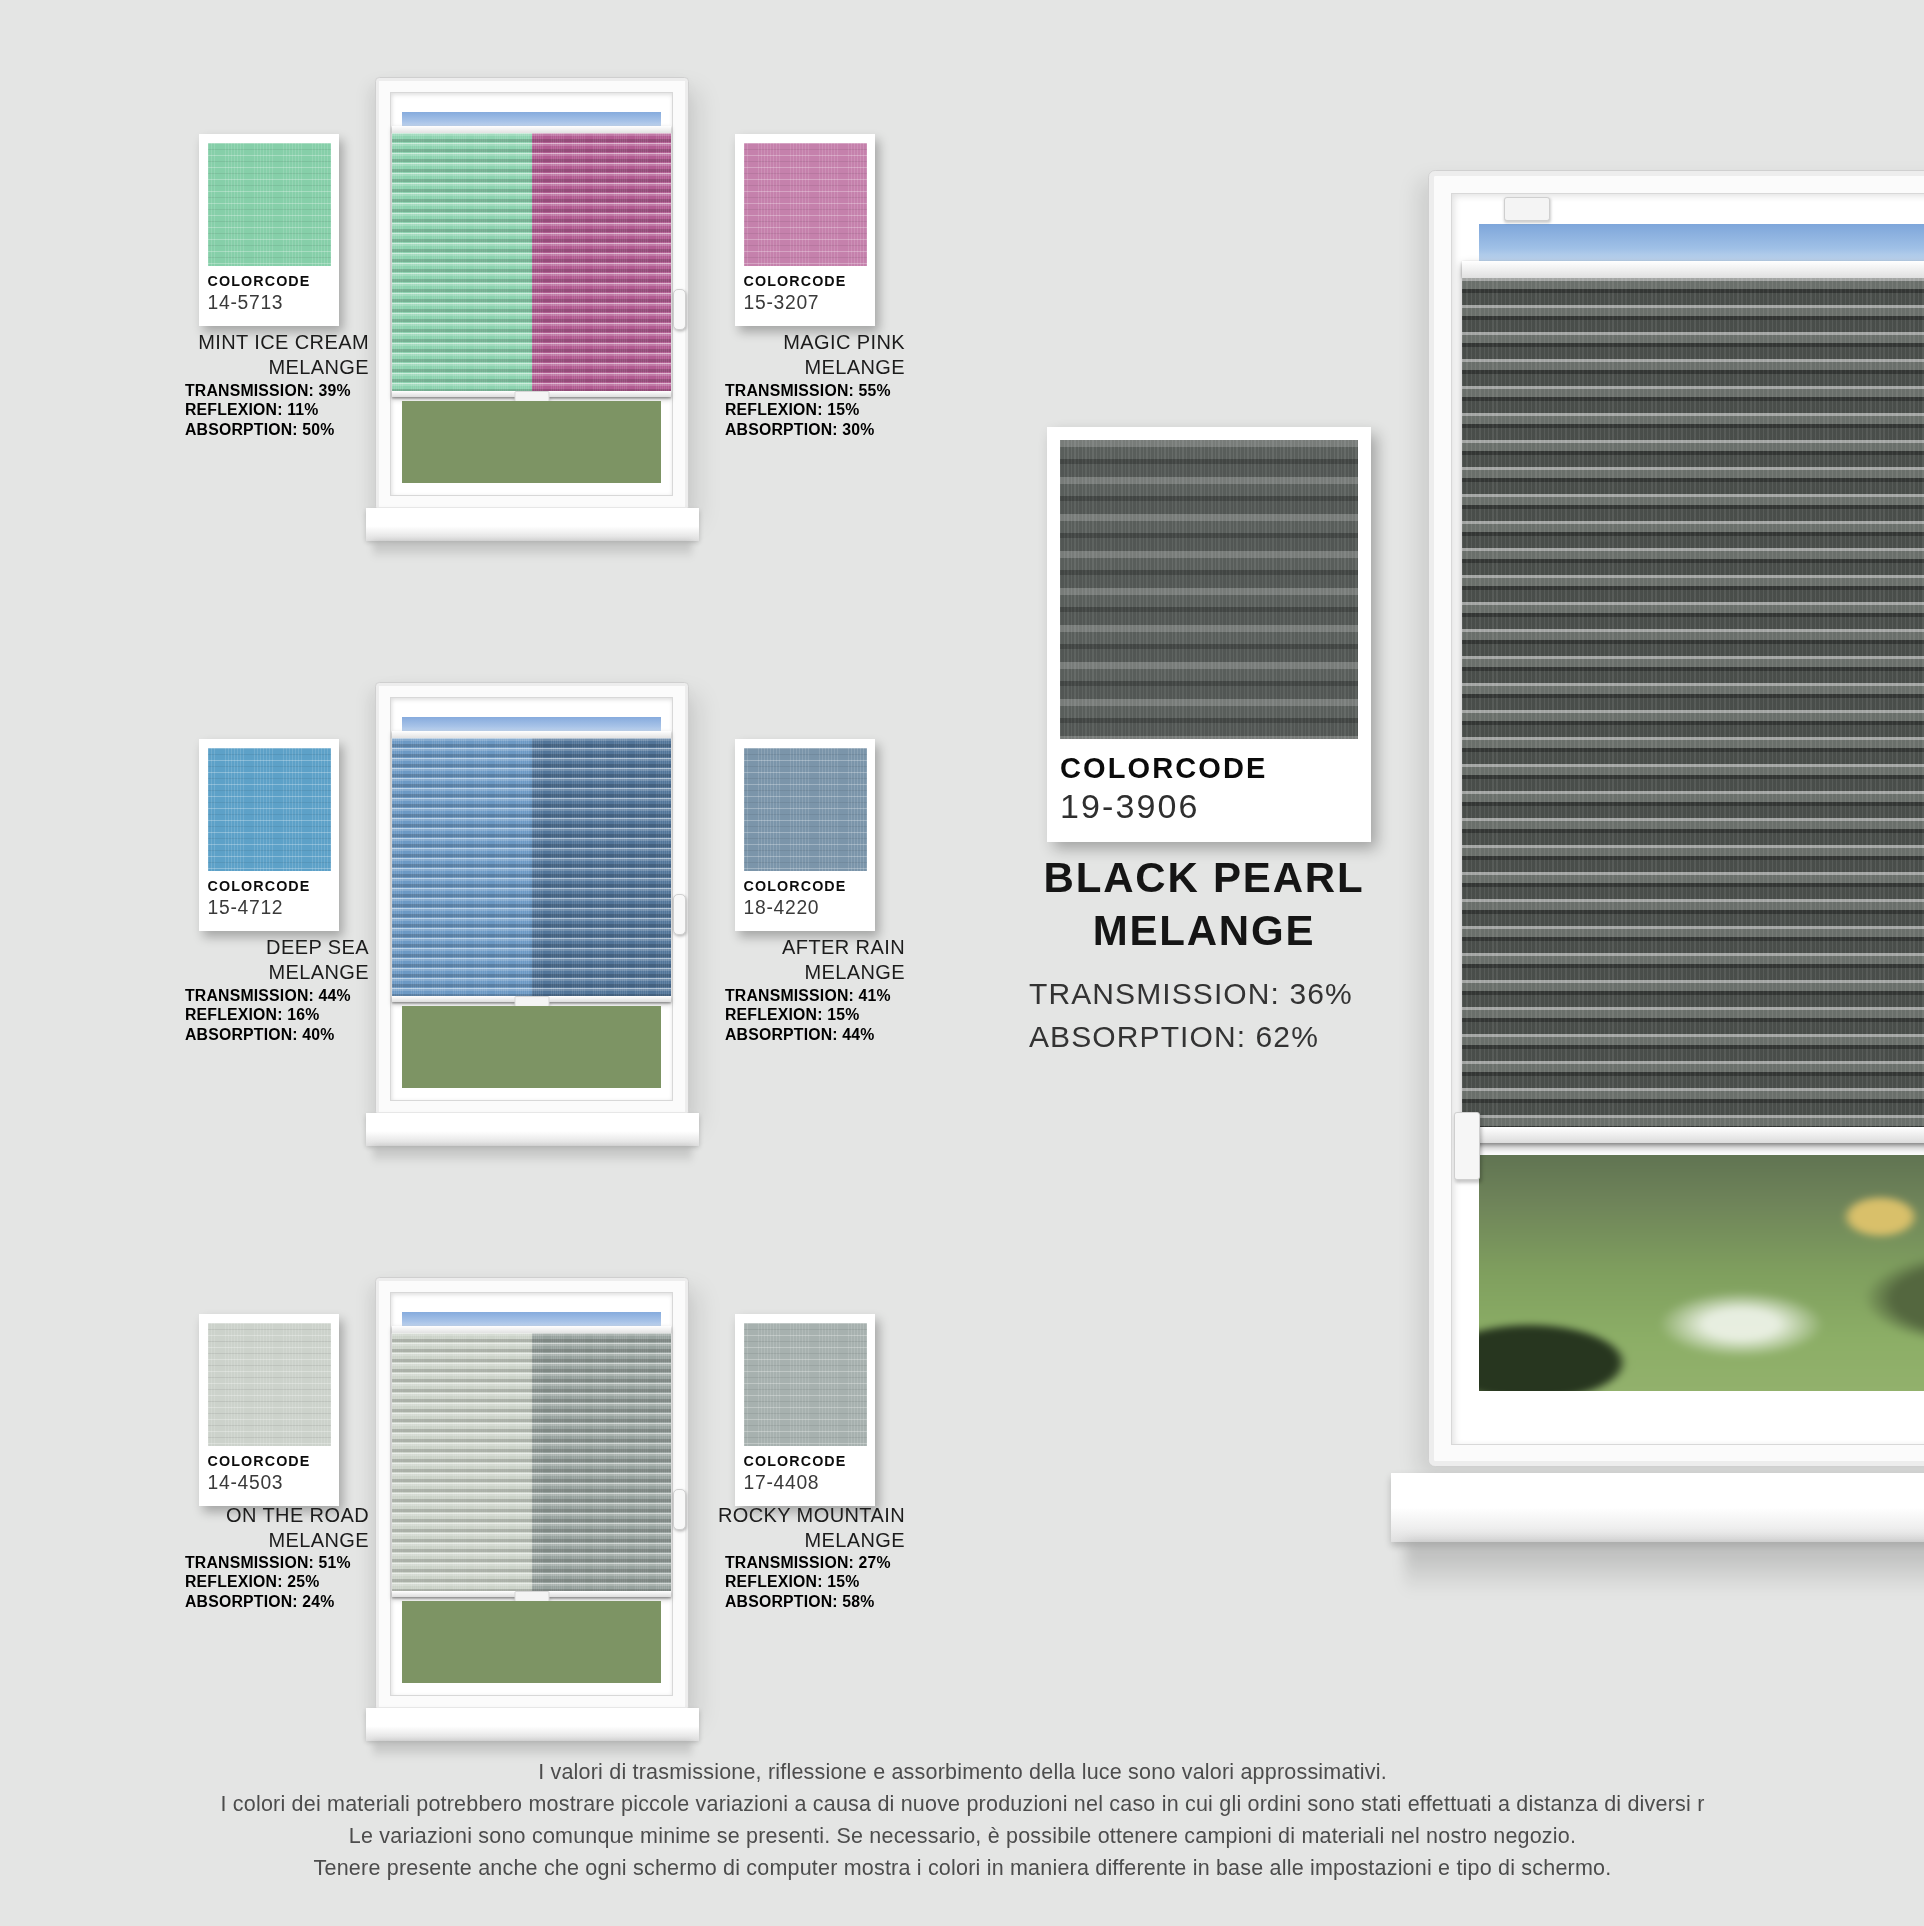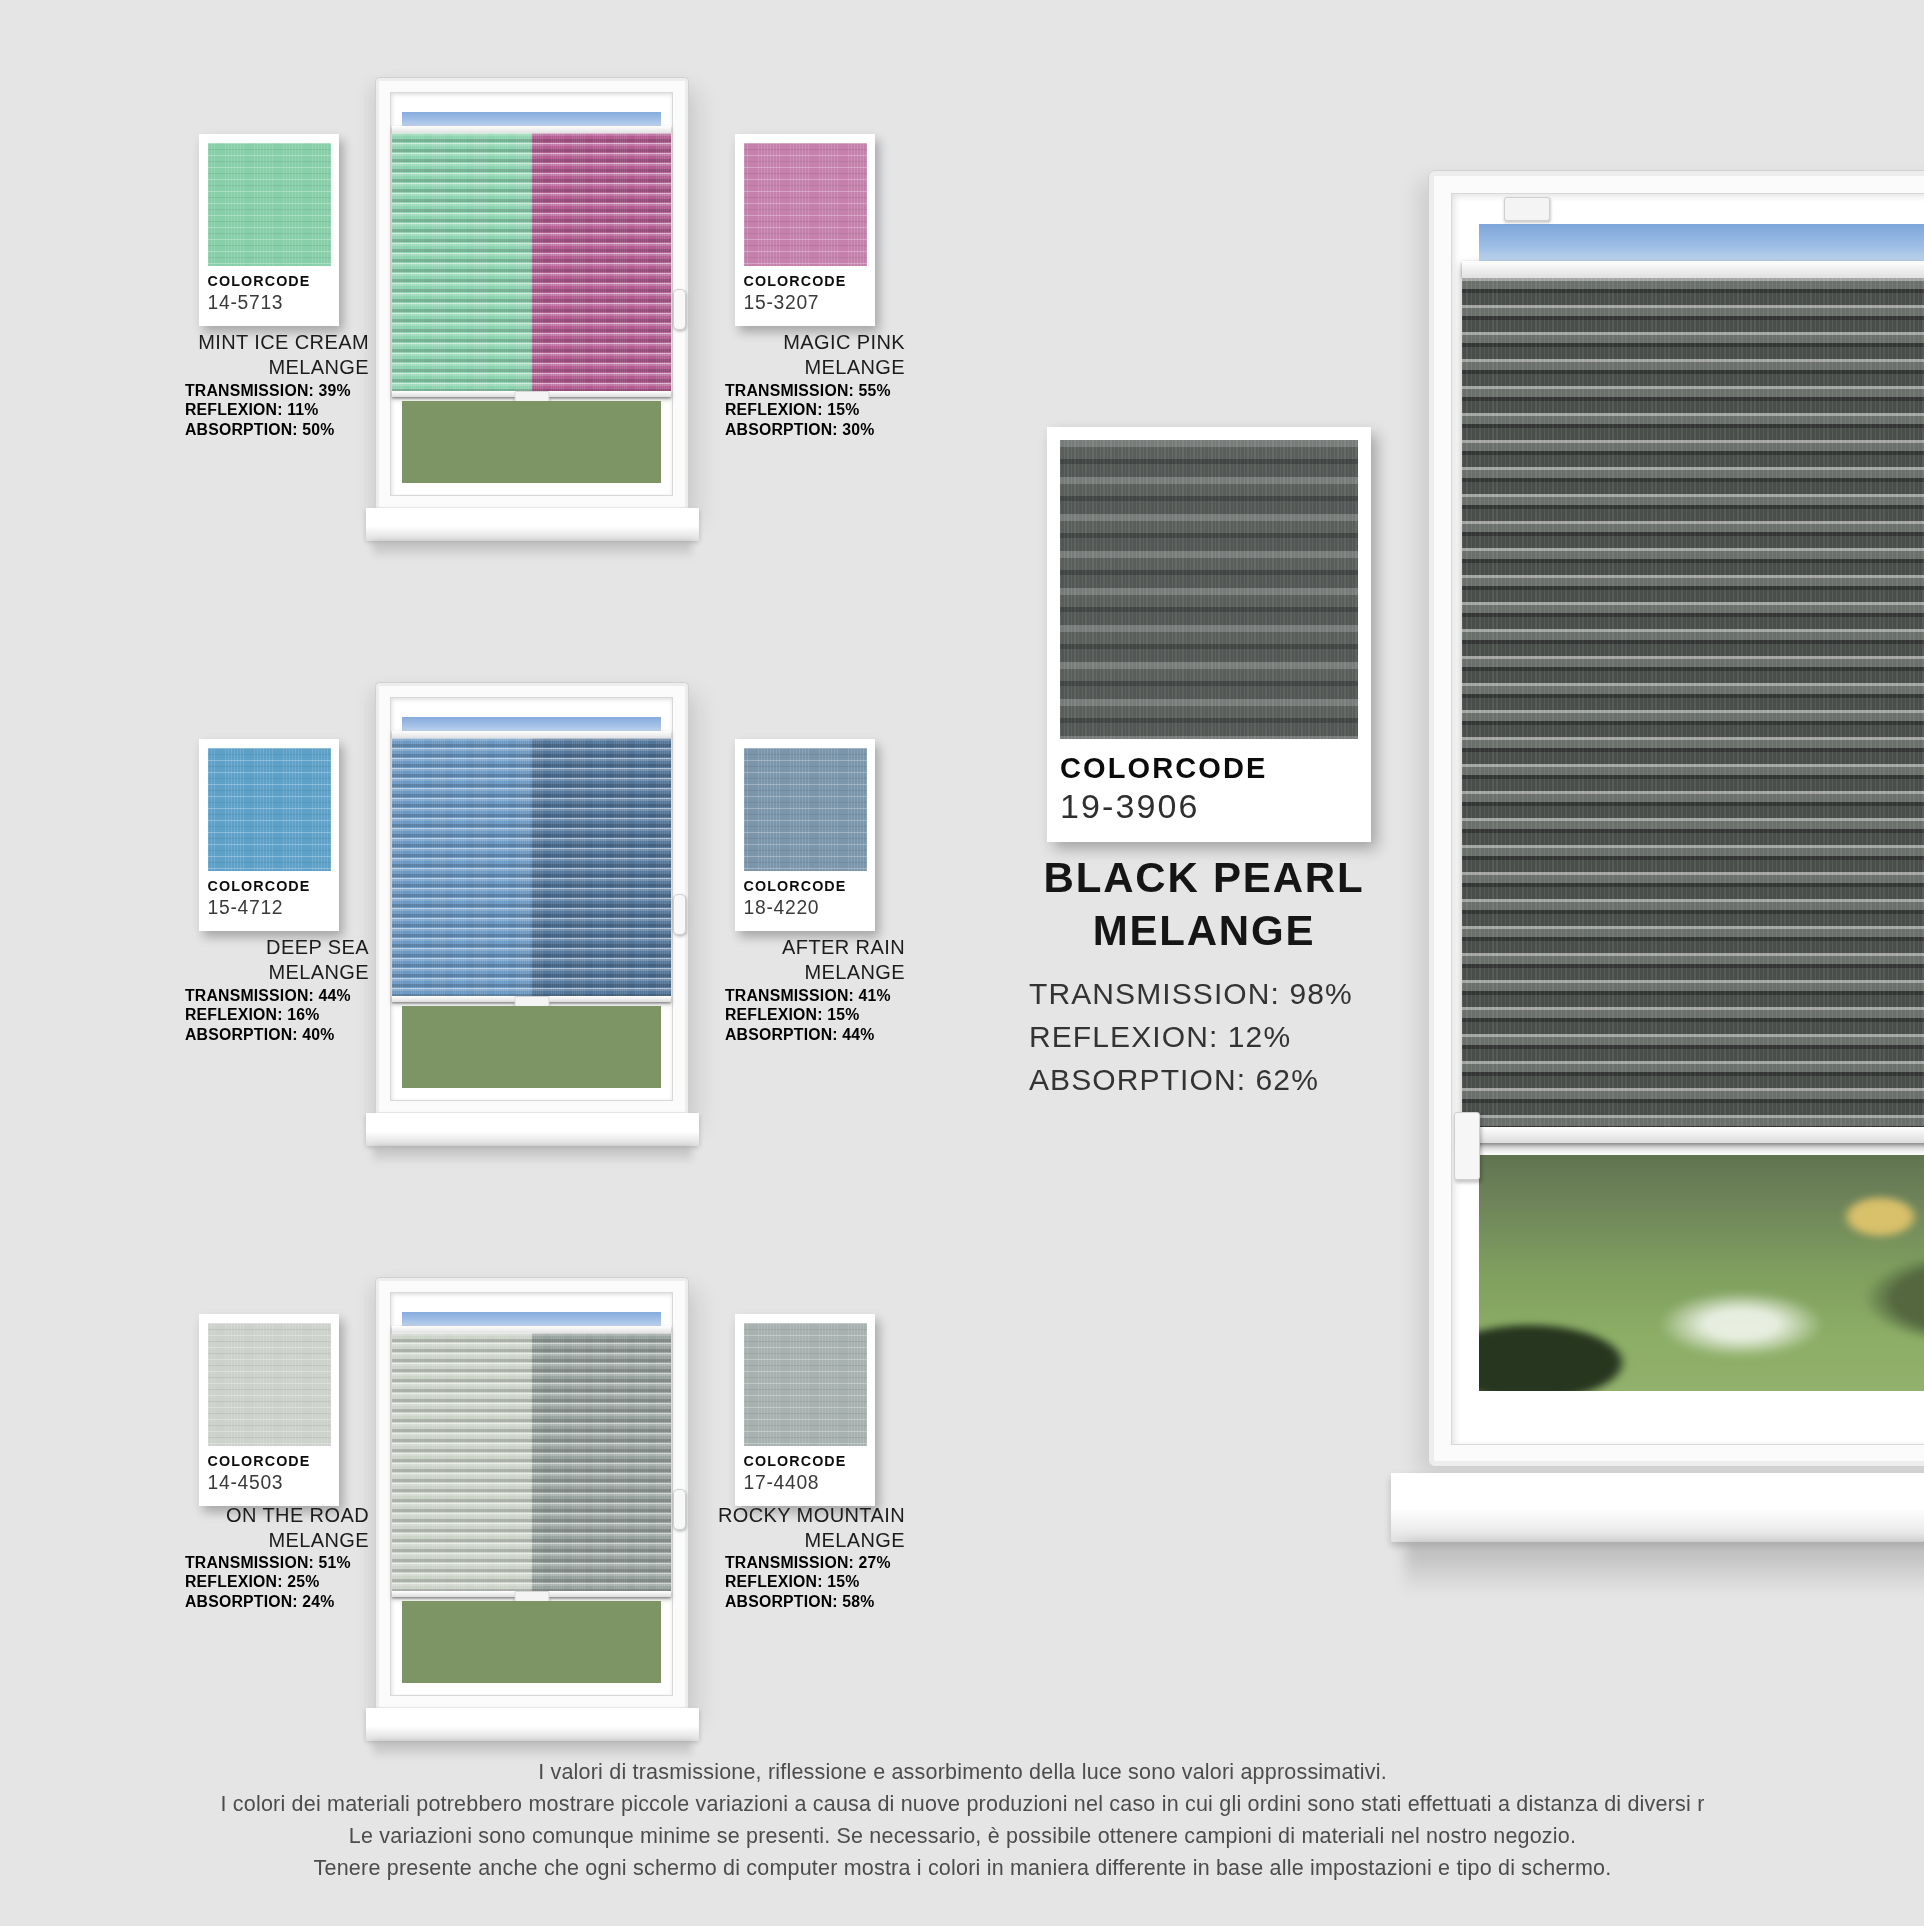--- a/index.html
+++ b/index.html
@@ -296,22 +296,21 @@
   <div class="feature-card">
     <div class="feature-tex" style="background-color: rgb(86, 91, 88);"></div>
     <div class="feature-cc-label">COLORCODE</div>
     <div class="feature-cc-code">19-3906</div>
   </div>
   <div class="feature-name">
     <div>BLACK PEARL</div>
     <div>MELANGE</div>
   </div>
   <div class="feature-props">
-    <div>TRANSMISSION: 98%</div>
-    <div>REFLEXION: 12%</div>
+    <div>TRANSMISSION: 36%</div>
     <div>ABSORPTION: 62%</div>
   </div>
 
   <div class="bigwin">
     <div class="bframe">
       <div class="bsash">
         <div class="bglass">
           <div class="bsky"></div>
           <div class="bblind">
             <div class="brail-top"></div>

